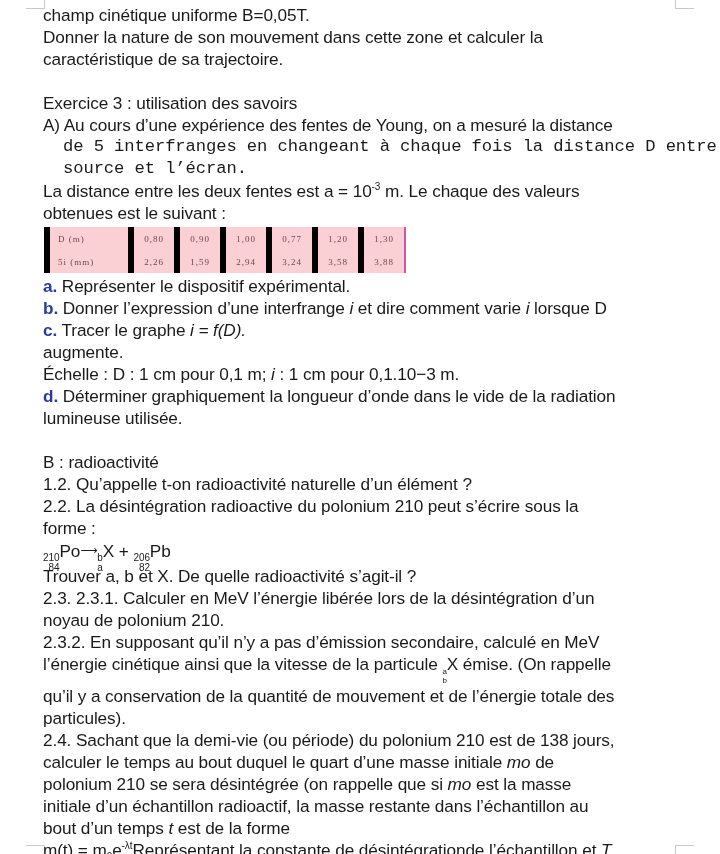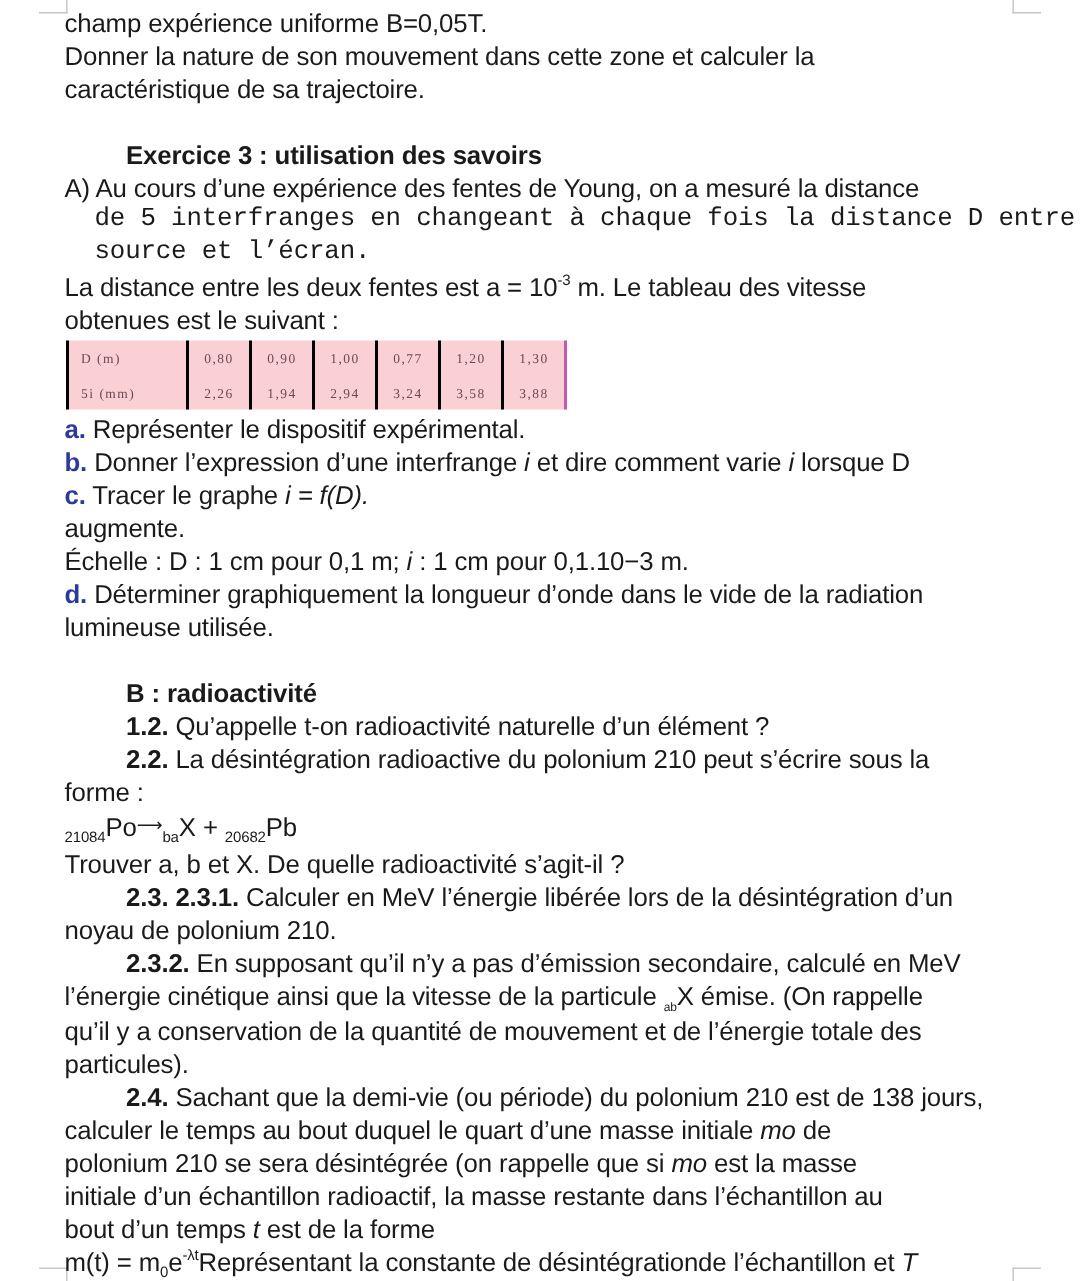--- a/index.html
+++ b/index.html
@@ -10,77 +10,77 @@
   }
   .corner { position: absolute; border-color: #c8c8c8; border-style: solid; width: 18px; height: 10px; }
   .corner.tl { left: 26px; top: -2px; border-width: 0 1px 1px 0; }
   .corner.tr { right: 26px; top: -2px; border-width: 0 0 1px 1px; }
   .corner.bl { left: 26px; bottom: -2px; border-width: 1px 1px 0 0; }
   .corner.br { right: 26px; bottom: -2px; border-width: 1px 0 0 1px; }
 
   .page { position: absolute; left: 43px; top: 4px; width: 640px; font-size: 17.2px; line-height: 22px; letter-spacing: -0.1px; }
   .line { white-space: nowrap; }
   .gap { height: 22px; }
-  .bold { font-weight: bold; margin-left: 41px; }
+  .bold { font-weight: normal; }
   .indent { padding-left: 20px; font-family: Liberation Mono, monospace; }
   .lbl { color: #2b3a9c; font-weight: bold; }
   .ital { font-style: italic; }
   sup.s { font-size: 10px; vertical-align: 7px; line-height: 0; }
 
   table.data {
     border-collapse: collapse; margin: 3px 0 2px 1px; background: #fbd0d4;
     font-family: "Liberation Serif", serif; font-size: 9px; color: #6a4a55;
   }
   table.data td {
-    border-left: 2px solid #000000; padding: 1px 6px 0 6px; height: 15px; text-align: center;
+    border-left: 6px solid #000000; padding: 1px 6px 0 6px; height: 15px; text-align: center;
     letter-spacing: 1px; filter: blur(0.35px);
   }
   table.data td:last-child { border-right: 2px solid #c857b0; }
   table.data td.head { text-align: left; padding-left: 8px; width: 64px; }
   table.data td.num { width: 28px; margin-top: 40px; }
-  .iso { display: inline-flex; flex-direction: row; font-size: 10px; line-height: 10px; vertical-align: -4px; text-align: right; }
+  .iso { display: inline-flex; flex-direction: column; font-size: 10px; line-height: 10px; vertical-align: -4px; text-align: right; }
   .iso span { display: block; }
   .arrow { font-size: 12px; vertical-align: 3px; }
 </style>
 </head>
 <body>
 
 <div class="corner tl"></div>
 <div class="corner tr"></div>
 <div class="corner bl"></div>
 <div class="corner br"></div>
 
 <div class="page">
-  <div class="line">champ expérience uniforme B=0,05T.</div>
+  <div class="line">champ cinétique uniforme B=0,05T.</div>
   <div class="line">Donner la nature de son mouvement  dans cette zone et calculer la</div>
   <div class="line">caractéristique de sa trajectoire.</div>
   <div class="gap"></div>
 
   <div class="line bold">Exercice 3 : utilisation des savoirs</div>
   <div class="line">A) Au cours d’une expérience des fentes de Young, on a mesuré la distance</div>
   <div class="line indent">de 5 interfranges en changeant à chaque fois la distance D entre la</div>
   <div class="line indent">source et l’écran.</div>
-  <div class="line"><span>La distance entre les deux fentes est a = 10</span><sup class="s">-3</sup><span> m. Le tableau des vitesse</span></div>
+  <div class="line"><span>La distance entre les deux fentes est a = 10</span><sup class="s">-3</sup><span> m. Le chaque des valeurs</span></div>
   <div class="line">obtenues est le suivant :</div>
 
   <table class="data">
     <tbody>
         <tr>
       <td class="head">D (m)</td>
       <td class="num">0,80</td>
       <td class="num">0,90</td>
       <td class="num">1,00</td>
       <td class="num">0,77</td>
       <td class="num">1,20</td>
       <td class="num">1,30</td>
     </tr>
     <tr>
       <td class="head">5i (mm)</td>
       <td class="num">2,26</td>
-      <td class="num">1,94</td>
+      <td class="num">1,59</td>
       <td class="num">2,94</td>
       <td class="num">3,24</td>
       <td class="num">3,58</td>
       <td class="num">3,88</td>
     </tr>
   </tbody>
     </table>
 
   <div class="line"><span class="lbl">a.</span><span> Représenter le dispositif expérimental.</span></div>
   <div class="line"><span class="lbl">b.</span><span> Donner l’expression d’une interfrange </span><span class="ital">i</span><span> et dire comment varie </span><span class="ital">i</span><span> lorsque D</span></div>

